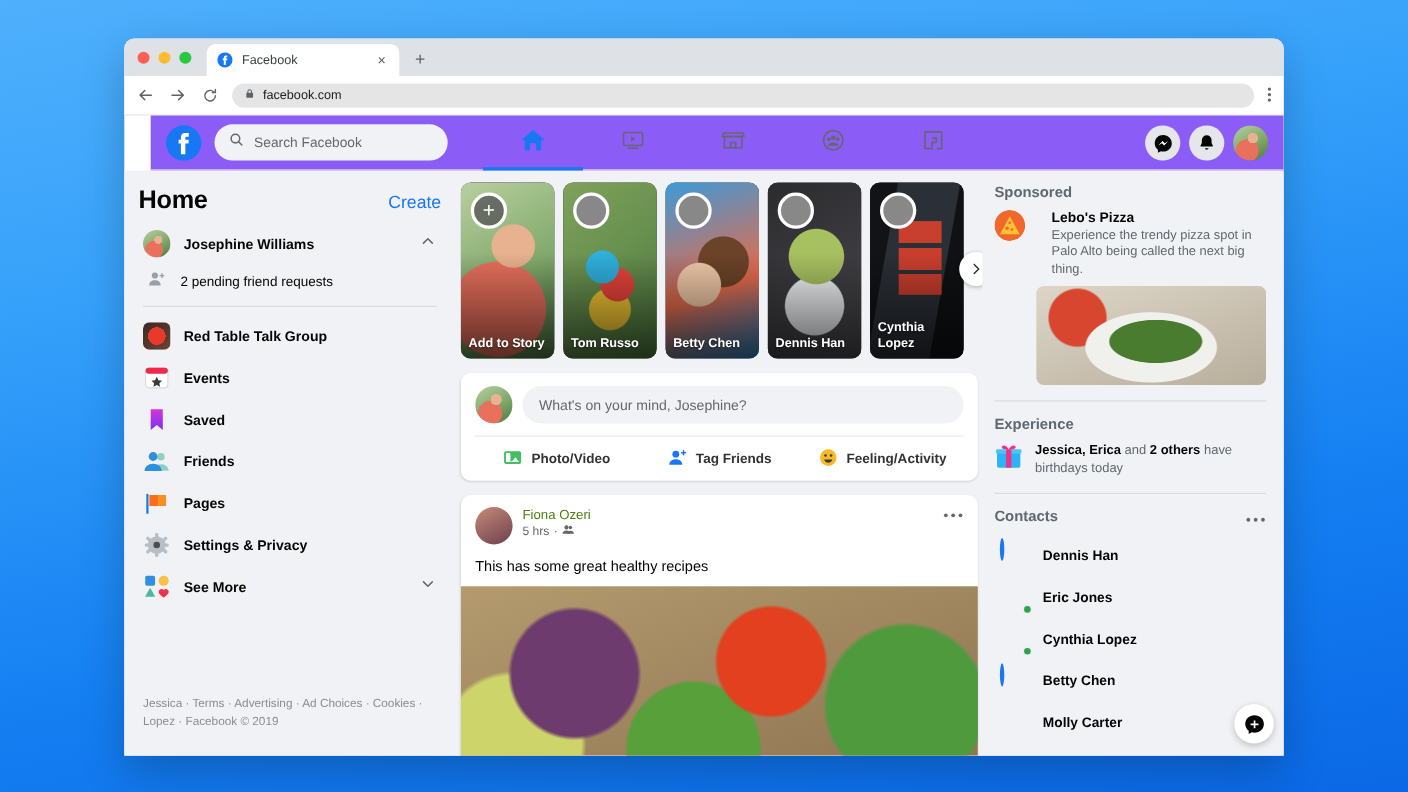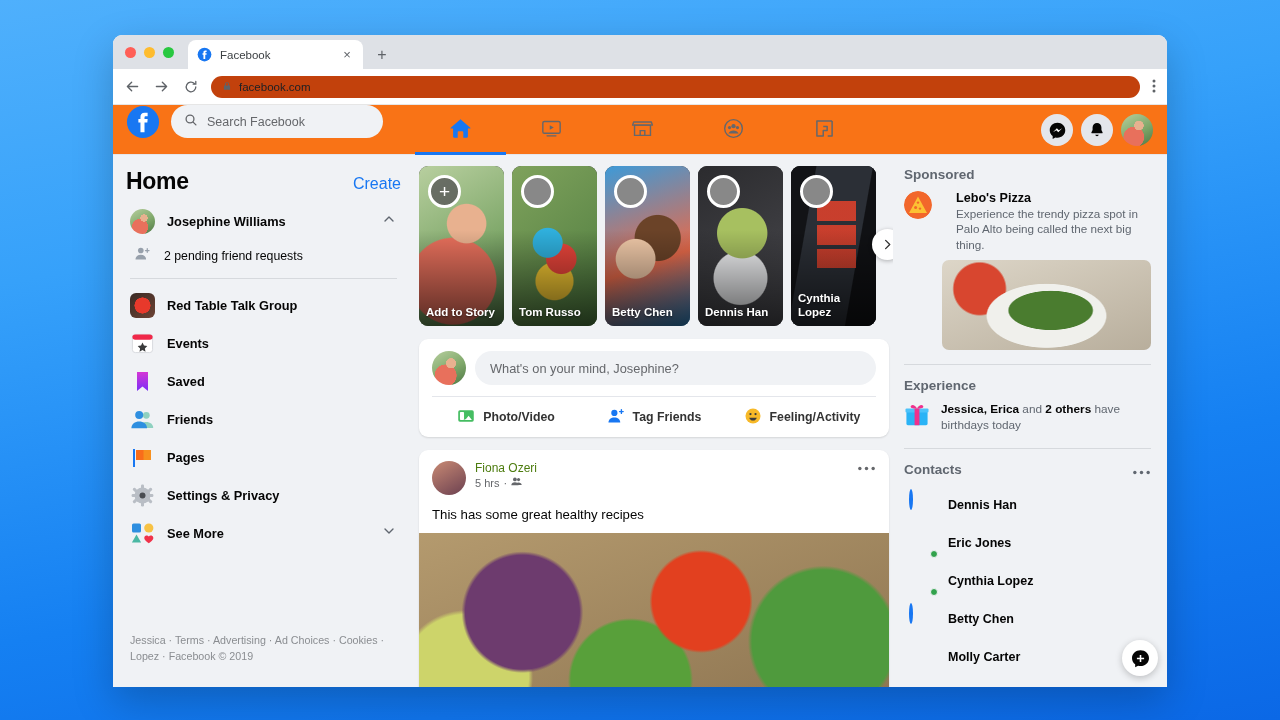--- a/index.html
+++ b/index.html
@@ -85,39 +85,40 @@
   }
   .nav-btn {
     width: 17px; height: 17px;
     display: flex; align-items: center; justify-content: center;
     color: #5f6368;
     cursor: pointer;
   }
   #url-field {
     flex: 1;
     height: 22px;
-    background: #c2410c;
+    background: #e5e5e5;
     border-radius: 11px;
     display: flex;
     align-items: center;
     padding: 0 11px;
     gap: 7px;
     font-size: 11.5px;
     color: #202124;
   }
   #kebab { color: #5f6368; font-size: 14px; line-height: 1; cursor: pointer; letter-spacing: 0; }
 
   
   #fb-topbar {
     height: 50px;
-    background: #f97316;
-    display: flex;
-    align-items: flex-start;
+    background: #8b5cf6;
+    display: flex;
+    align-items: center;
     border-bottom: 1px solid #e4e6eb;
     position: relative;
+    margin-left: 24px;
   }
   #fb-logo { margin-left: 13px; width: 34px; height: 34px; flex: 0 0 34px; }
   #fb-search {
     margin-left: 11px;
     width: 212px;
     height: 33px;
     background: #f0f2f5;
     border-radius: 17px;
     display: flex;
     align-items: center;

